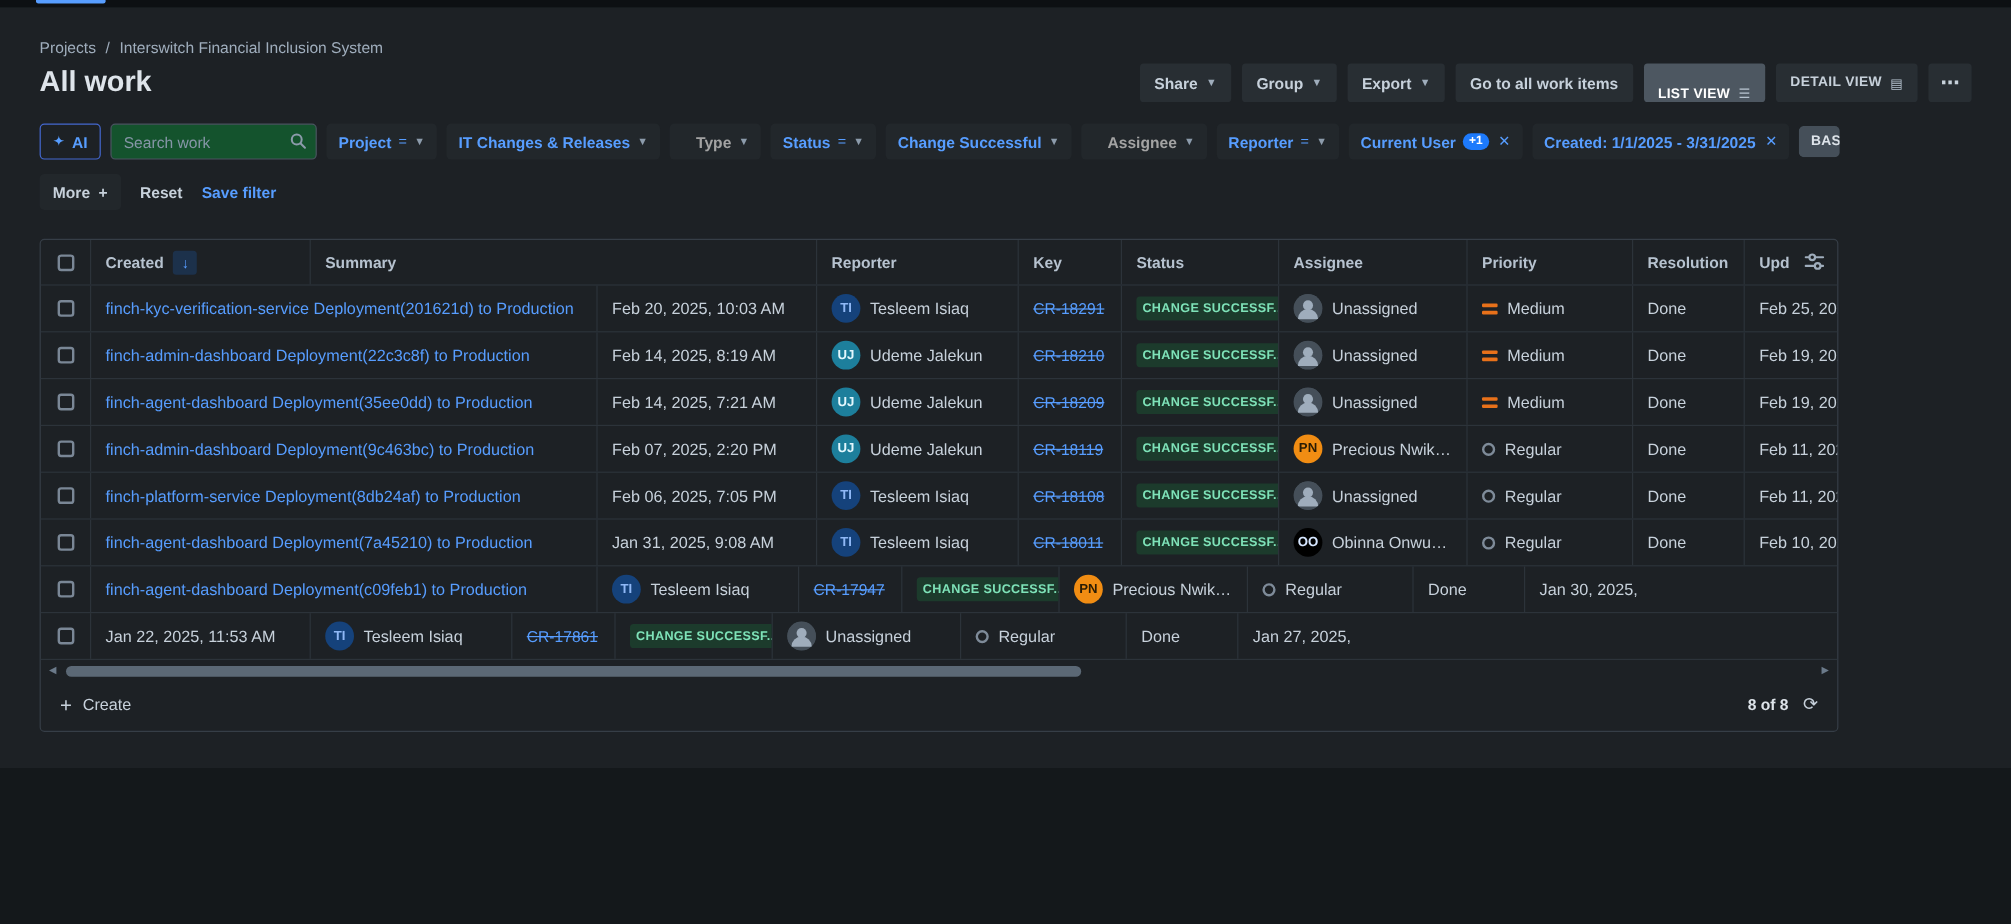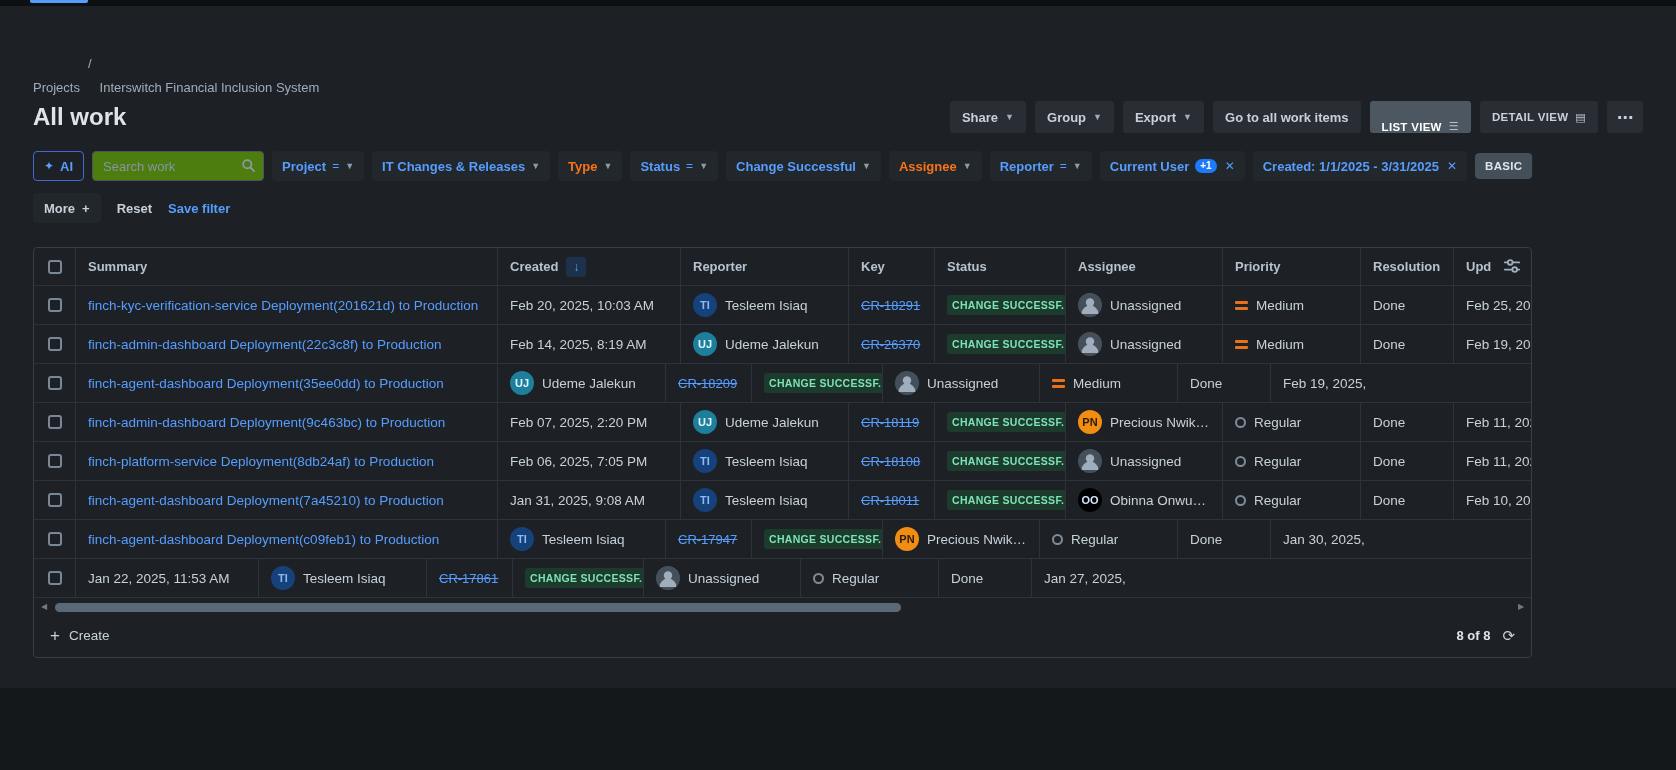--- a/index.html
+++ b/index.html
@@ -9,21 +9,21 @@
     background:#14181b;
     font-family:"Liberation Sans","DejaVu Sans",sans-serif;
     color:#c7d1db;
   }
   .topstrip { height:6px; background:#0d1013; position:relative; }
   .topstrip .accent { position:absolute; left:30px; top:0; width:58px; height:3px; background:#579dff; border-radius:0 0 2px 2px; }
 
   .app { background:#1d2125; padding:16px 0 30px 0; }
 
   .breadcrumb { padding:10px 33px 0 33px; font-size:13px; color:#9fadbc; display:flex; gap:8px; align-items:center; }
-  .breadcrumb a { color:#9fadbc; cursor:pointer; text-decoration:none;margin-top:48px; }
+  .breadcrumb a { color:#9fadbc; cursor:pointer; text-decoration:none; }
 
   .header-row { display:flex; justify-content:space-between; align-items:center; padding:6px 33px 0 33px; }
   .page-title { font-size:24px; font-weight:700; color:#dee4ea; }
   .header-actions { display:flex; gap:9px; align-items:center; }
   .btn {
     display:inline-flex; align-items:center; gap:7px; height:32px; padding:0 12px;
     background:#282e33; color:#c7d1db; border-radius:3px; font-size:13px; font-weight:700; cursor:pointer;
     white-space:nowrap;
   }
   .btn .chev { font-size:9px; color:#9fadbc; }
@@ -33,33 +33,33 @@
   .btn.dots { font-size:16px; font-weight:700; padding:0 10px; }
 
   .filter-bar { display:flex; align-items:center; gap:8px; margin:18px 33px 0 33px; width:1500px; }
   .ai-btn {
     display:inline-flex; align-items:center; gap:6px; height:30px; padding:0 10px;
     border:1px solid #4468d0; border-radius:4px; color:#579dff; font-size:13px; font-weight:700; cursor:pointer; background:transparent;
   }
   .ai-btn .spark { font-size:12px; }
   .search { position:relative; width:172px; height:30px; flex:0 0 auto; }
   .search input {
-    width:100%; height:100%; background:#4d7c0f; border:1px solid #4a5560; border-radius:4px;
+    width:100%; height:100%; background:#14532d; border:1px solid #4a5560; border-radius:4px;
     color:#c7d1db; font-size:13px; padding:0 28px 0 10px; outline:none;
     font-family:"Liberation Sans","DejaVu Sans",sans-serif;
   }
   .search input::placeholder { color:#8696a7; }
   .search .mag { position:absolute; right:8px; top:7px; }
 
   .chips { display:flex; gap:8px; align-items:center; }
   .chip {
     display:inline-flex; align-items:center; gap:6px; height:30px; padding:0 10px;
     background:#22272b; border-radius:4px; font-size:13px; font-weight:600; cursor:pointer; white-space:nowrap;
   }
-  .chip .lbl { color:#f97316; }
+  .chip .lbl { color:#a3a3a3;margin-left:12px; }
   .chip .lbl-blue { color:#579dff; }
   .chip .op { color:#579dff; font-weight:400; font-size:12px; }
   .chip .chev { color:#8c9bab; font-size:9px; }
   .chip .x { color:#579dff; font-size:12px; margin-left:2px; }
   .badge-plus { background:#1d7afc; color:#fff; font-size:10px; font-weight:700; border-radius:10px; padding:2px 5px; line-height:1; }
 
   .mode { margin-left:auto; display:flex; align-items:center; background:#22272b; border-radius:4px; overflow:hidden; }
   .mode .seg { padding:7px 10px; font-size:11.5px; font-weight:700; letter-spacing:.3px; color:#8c9bab; cursor:pointer; }
   .mode .seg.active { background:#454f59; color:#dee4ea; border-radius:4px; }
 
@@ -233,26 +233,26 @@
     <span class="text-btn blue">Save filter</span>
   </div>
 
   <div class="table-outer">
     <div class="table-clip">
       <div class="tbl">
         <div class="tr thead" id="thead-row">
             <div class="th col-check">
               <span class="cb"></span>
             </div>
-            <div class="th col-summary">
-              <span>Summary</span>
-            </div>
             <div class="th col-created">
               <span>Created</span>
               <span class="sort">↓</span>
+            </div>
+            <div class="th col-summary">
+              <span>Summary</span>
             </div>
             <div class="th col-reporter">
               <span>Reporter</span>
             </div>
             <div class="th col-key">
               <span>Key</span>
             </div>
             <div class="th col-status">
               <span>Status</span>
             </div>
@@ -322,21 +322,21 @@
                 <a class="link">finch-admin-dashboard Deployment(22c3c8f) to Production</a>
               </div>
     <div class="td col-created">
                 <span class="cell-text">Feb 14, 2025, 8:19 AM</span>
               </div>
     <div class="td col-reporter">
                 <span class="avatar" style="background:#1d7f9c;color:#e3f7fd">UJ</span>
                 <span class="pname">Udeme Jalekun</span>
               </div>
     <div class="td col-key">
-                <a class="key-link">CR-26370</a>
+                <a class="key-link">CR-18210</a>
               </div>
     <div class="td col-status">
                 <span class="badge-status">CHANGE SUCCESSF...</span>
               </div>
     <div class="td col-assignee">
                 <span class="avatar un">
                   <svg width="24" height="24" viewBox="0 0 24 24">
                     <circle cx="12" cy="12" r="12" fill="#454f59"></circle>
                     <circle cx="12" cy="9.5" r="4.2" fill="#9fadbc"></circle>
                     <path d="M3.5 21a8.5 8.5 0 0 1 17 0z" fill="#9fadbc"></path>
@@ -358,20 +358,23 @@
                 <span class="cell-text">Feb 19, 2025,</span>
               </div>
             </div>
             <div class="tr">
     <div class="td col-check">
                 <span class="cb"></span>
               </div>
     <div class="td col-summary">
                 <a class="link">finch-agent-dashboard Deployment(35ee0dd) to Production</a>
               </div>
+    <div class="td col-created">
+                <span class="cell-text">Feb 14, 2025, 7:21 AM</span>
+              </div>
     <div class="td col-reporter">
                 <span class="avatar" style="background:#1d7f9c;color:#e3f7fd">UJ</span>
                 <span class="pname">Udeme Jalekun</span>
               </div>
     <div class="td col-key">
                 <a class="key-link">CR-18209</a>
               </div>
     <div class="td col-status">
                 <span class="badge-status">CHANGE SUCCESSF...</span>
               </div>

